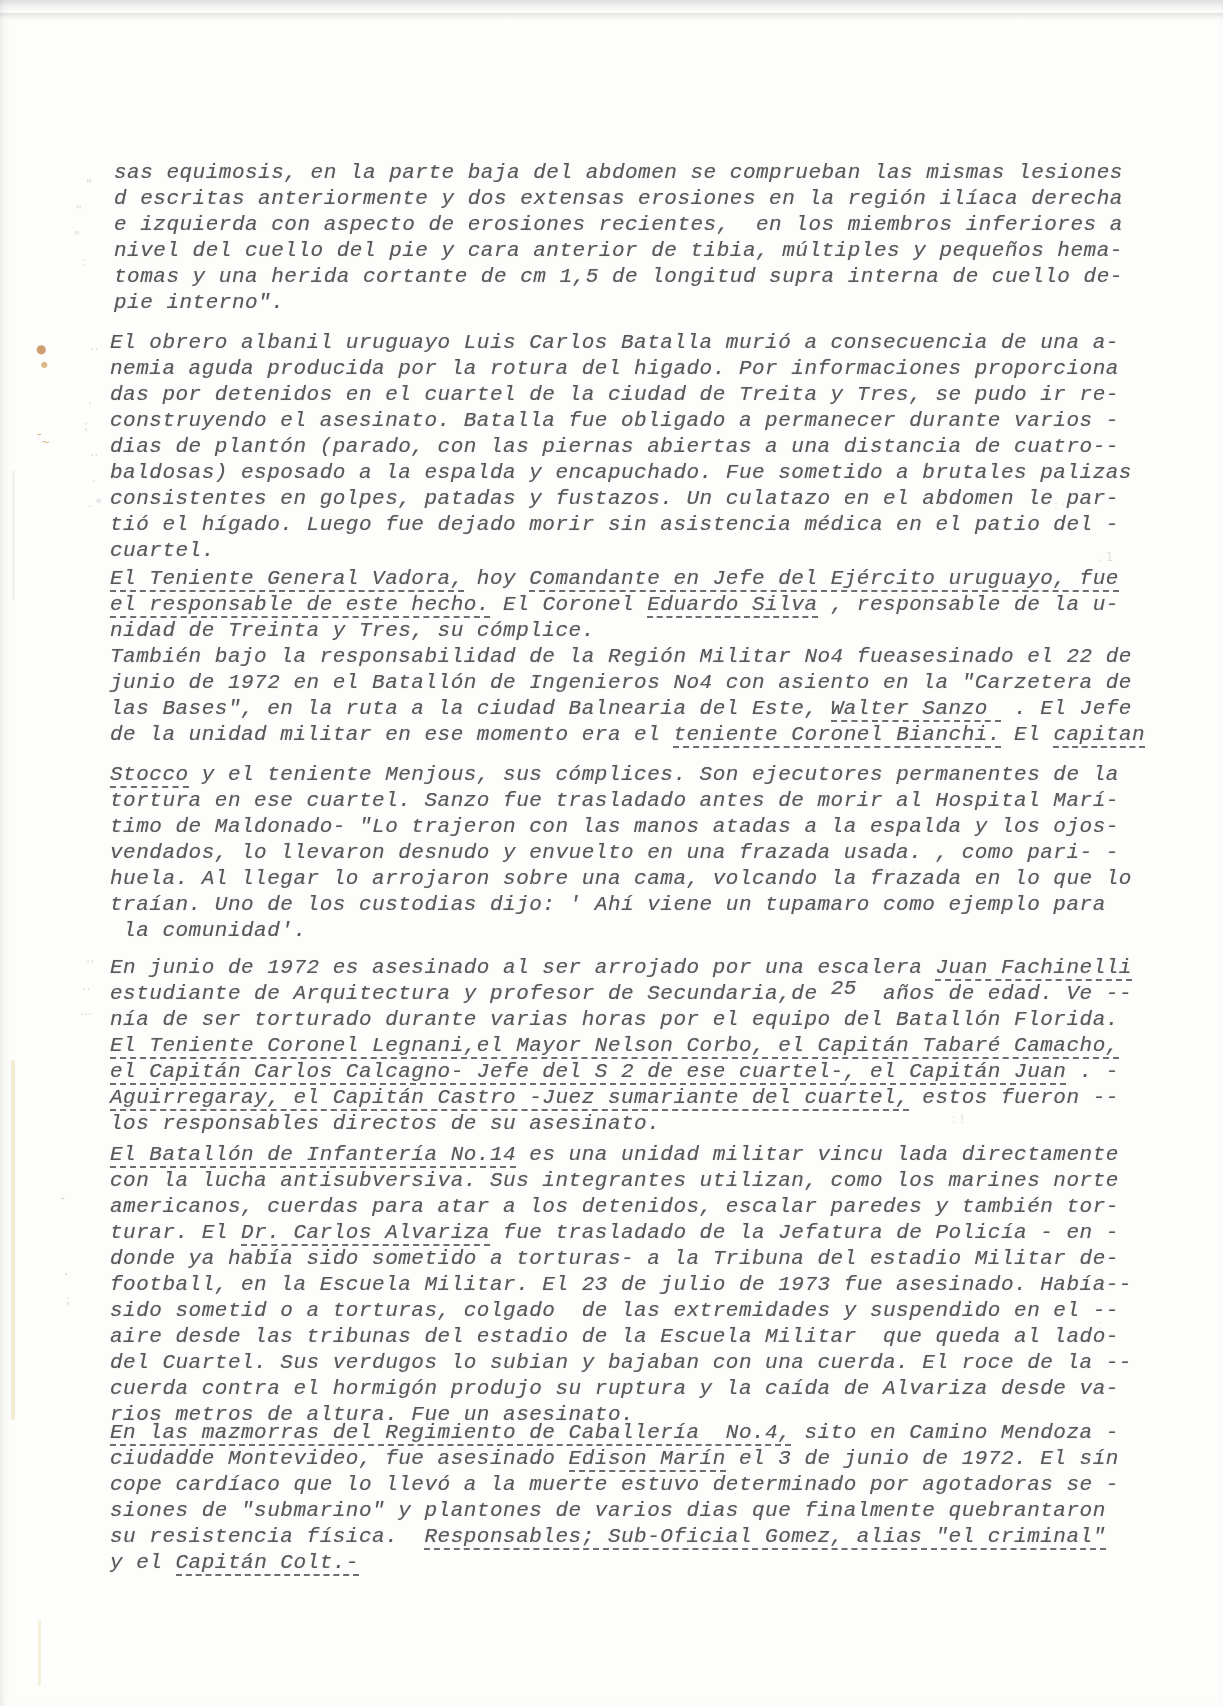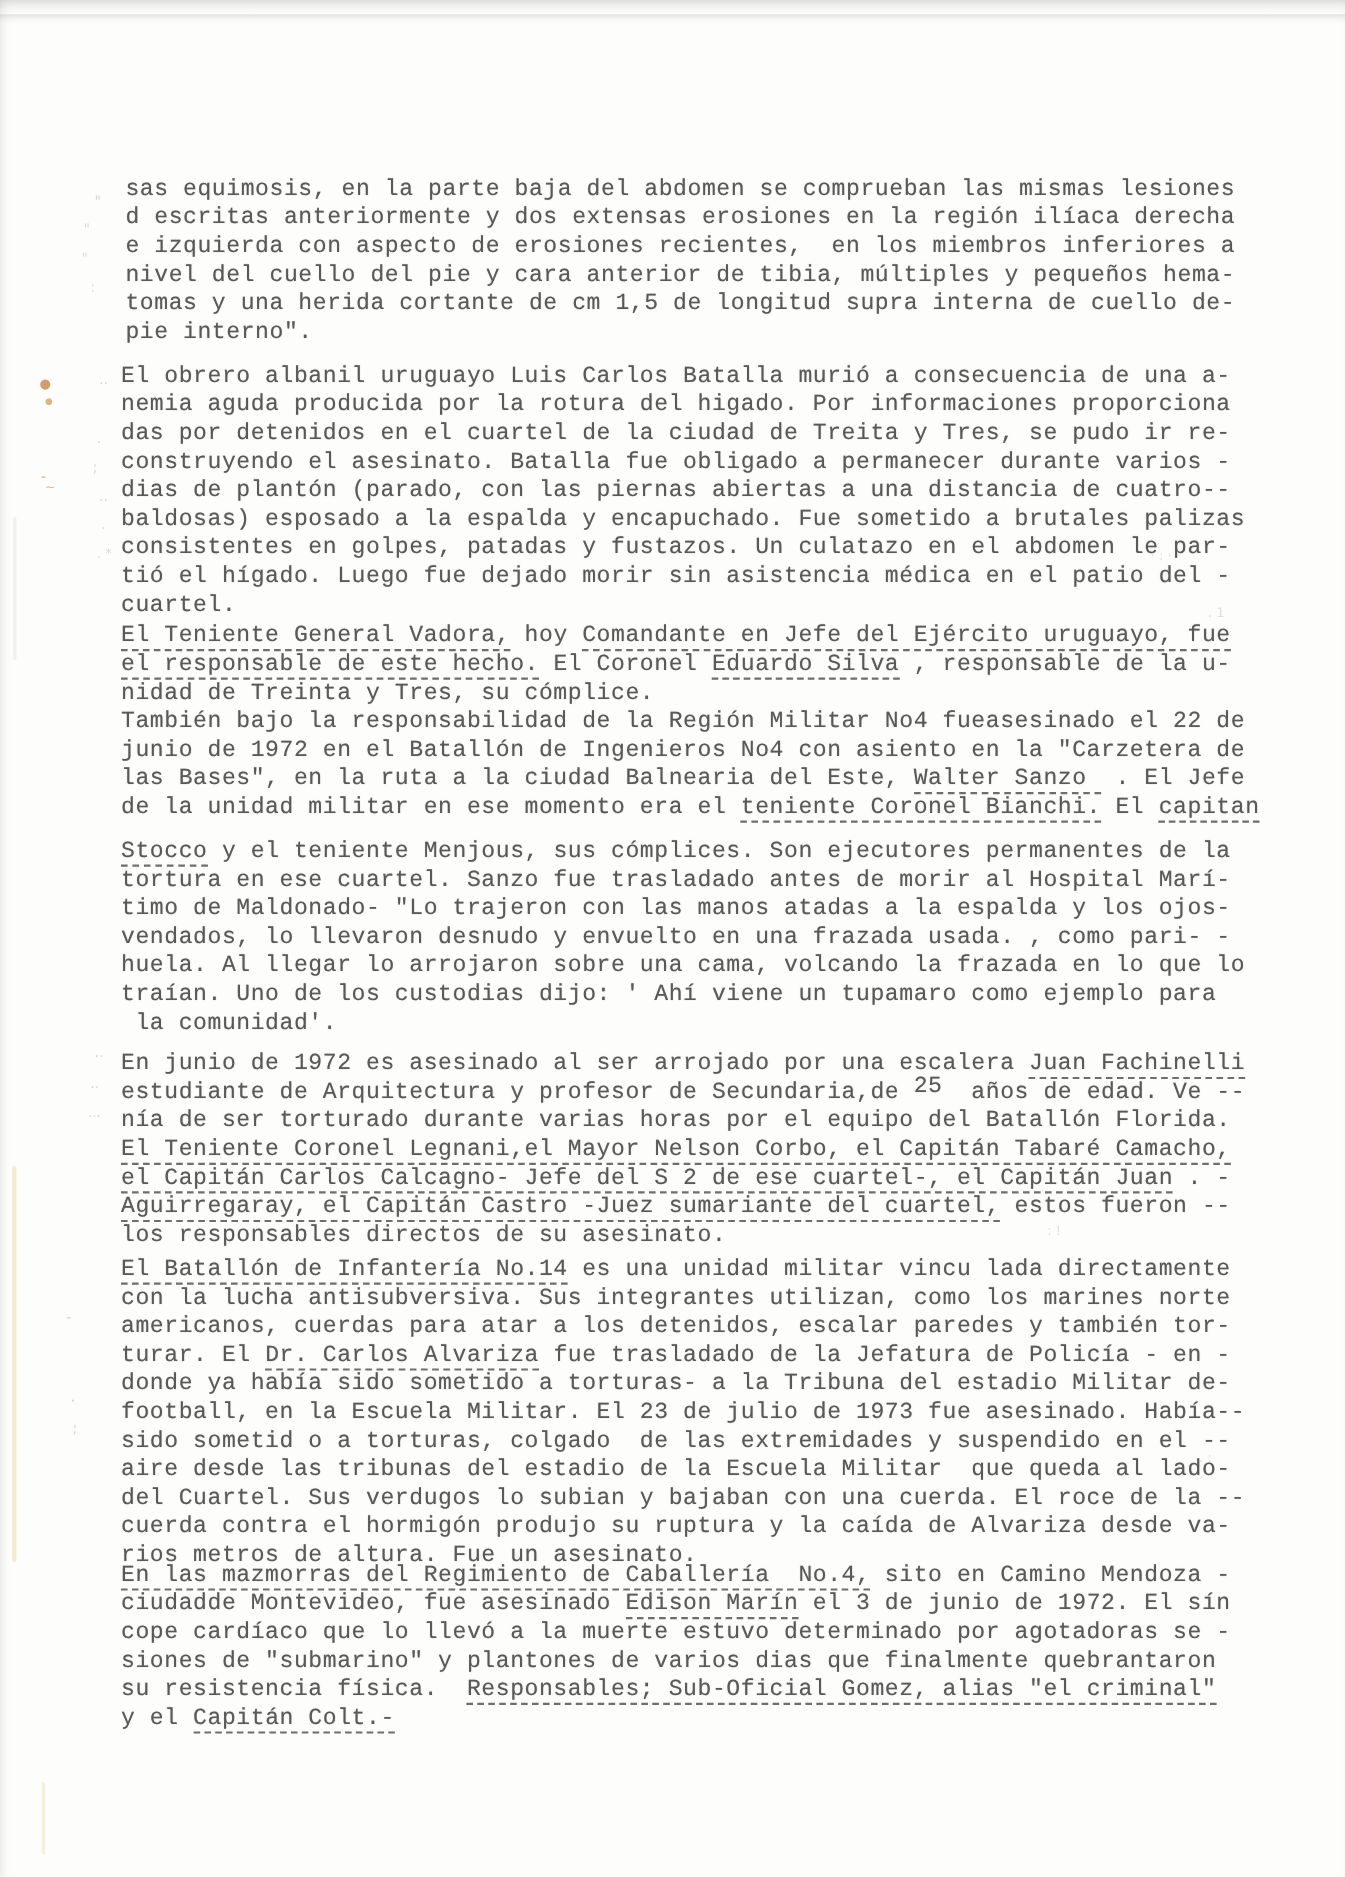--- a/index.html
+++ b/index.html
@@ -24,21 +24,21 @@
   .body-text{position:absolute;inset:0;}
   .para{
     position:absolute;
     white-space:pre;
     font-size:21px;
     line-height:26px;
     letter-spacing:0.5px;
     color:#595959;
     text-shadow:0 0 1px rgba(90,90,90,.45);
   }
-  .line{height:26px;}
+  .line{height:26px;font-style:italic;}
   .u{border-bottom:2px dashed #6e6e6e;padding-bottom:0px;}
   .sup{position:relative;top:-5px;}
   .mark{
     position:absolute;
     font-family:"DejaVu Sans",sans-serif;
     white-space:pre;
     pointer-events:none;
   }
   .stain-line{position:absolute;pointer-events:none;border-radius:2px;}
 </style>

